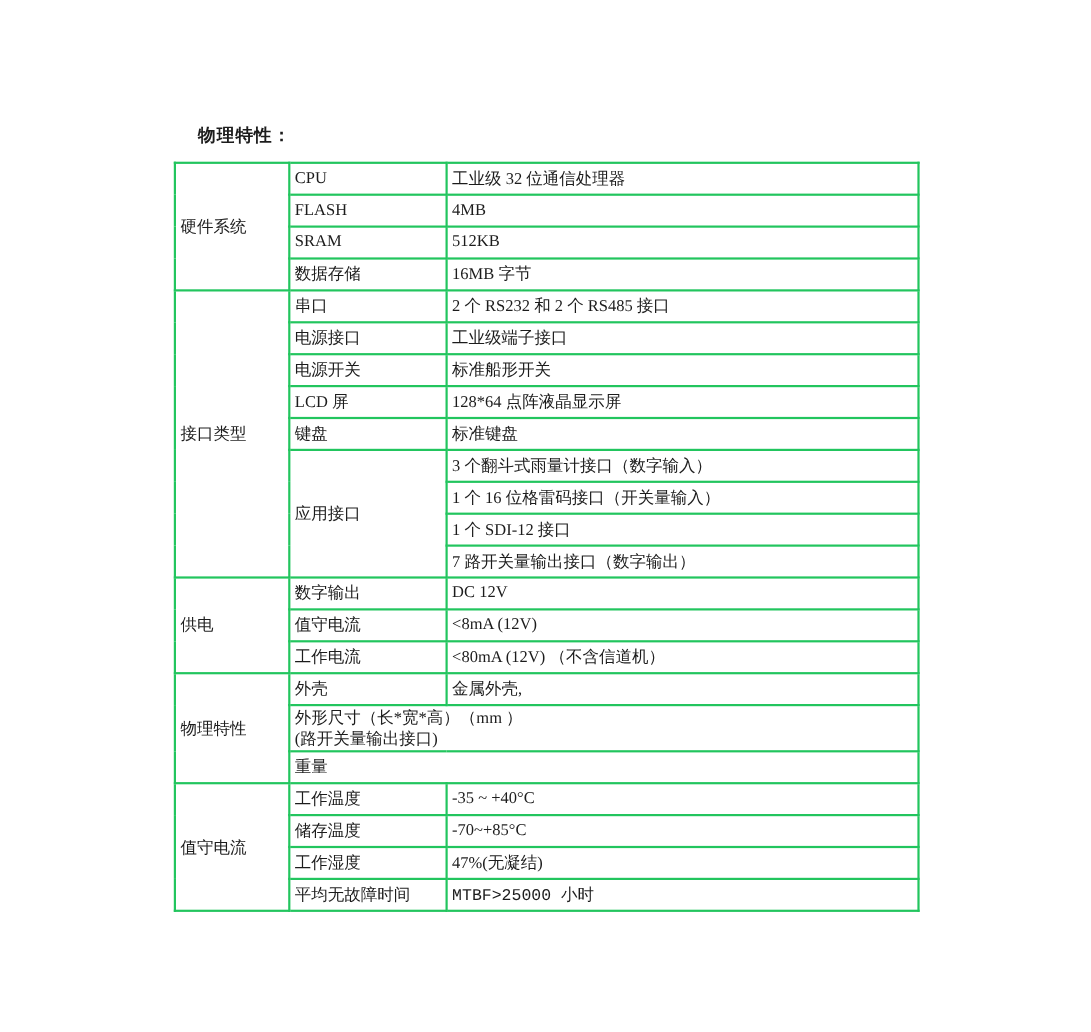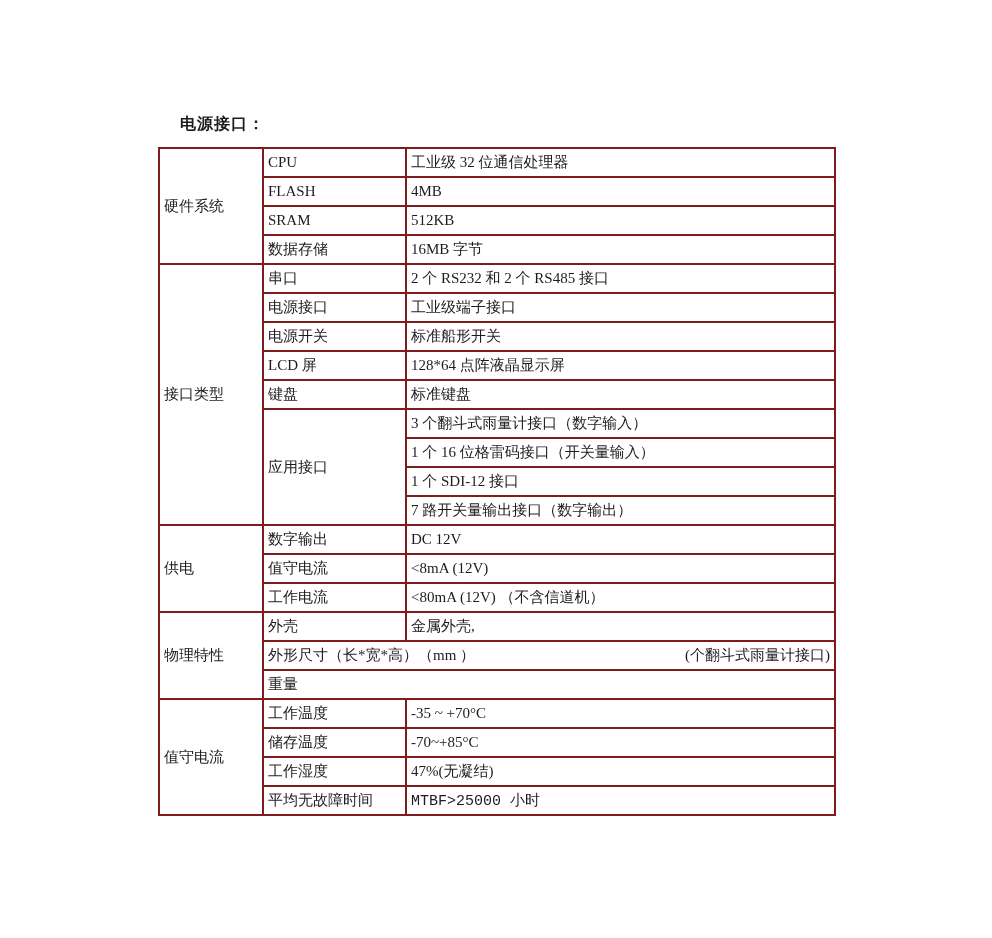--- a/index.html
+++ b/index.html
@@ -30,45 +30,46 @@
   table.spec {
     position: absolute;
     left: 158px;
     top: 147px;
     border-collapse: collapse;
     table-layout: fixed;
     width: 676px;
     font-size: 15px;
   }
   table.spec td {
-    border: 2px solid #7f1d1d;
+    border: 2px solid #22c55e;
     height: 29px;
     padding: 1px 4px;
     vertical-align: middle;
     white-space: nowrap;
     overflow: hidden;
   }
   table.spec { border: 2px solid #6e6e6e; }
   .col-section { width: 104px; }
   .col-label   { width: 143px; }
   .col-value   { width: 429px; }
   td.section-cell { vertical-align: middle; font-family: Liberation Mono, monospace; }
   td.mtbf-value { font-family: Liberation Mono, monospace; }
   .split-cell {
     display: flex;
     justify-content: space-between;
     width: 100%;
+    flex-direction: column;
   }
 </style>
 </head>
 <body>
 
 <div class="page">
 
-  <div class="doc-title">电源接口：</div>
+  <div class="doc-title">物理特性：</div>
 
   <table class="spec">
     <colgroup>
       <col class="col-section">
       <col class="col-label">
       <col class="col-value">
     </colgroup>
     <tbody>
 
       <tr>
@@ -140,37 +141,37 @@
 
       <tr>
         <td rowspan="3" class="section-cell">物理特性</td>
         <td>外壳</td>
         <td>金属外壳,</td>
       </tr>
       <tr>
         <td colspan="2">
           <div class="split-cell">
             <span>外形尺寸（长*宽*高）（mm ）</span>
-            <span>(个翻斗式雨量计接口)</span>
+            <span>(路开关量输出接口)</span>
           </div>
         </td>
       </tr>
       <tr>
         <td colspan="2">
           <div class="split-cell">
             <span>重量</span>
             <span></span>
           </div>
         </td>
       </tr>
 
       <tr>
         <td rowspan="4" class="section-cell">值守电流</td>
         <td>工作温度</td>
-        <td>-35 ~ +70°C</td>
+        <td>-35 ~ +40°C</td>
       </tr>
       <tr>
         <td>储存温度</td>
         <td>-70~+85°C</td>
       </tr>
       <tr>
         <td>工作湿度</td>
         <td>47%(无凝结)</td>
       </tr>
       <tr>

